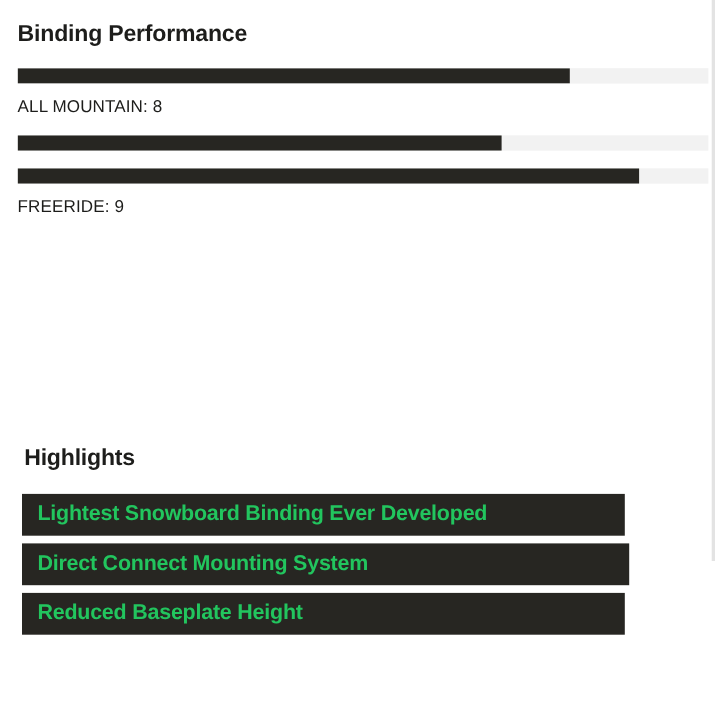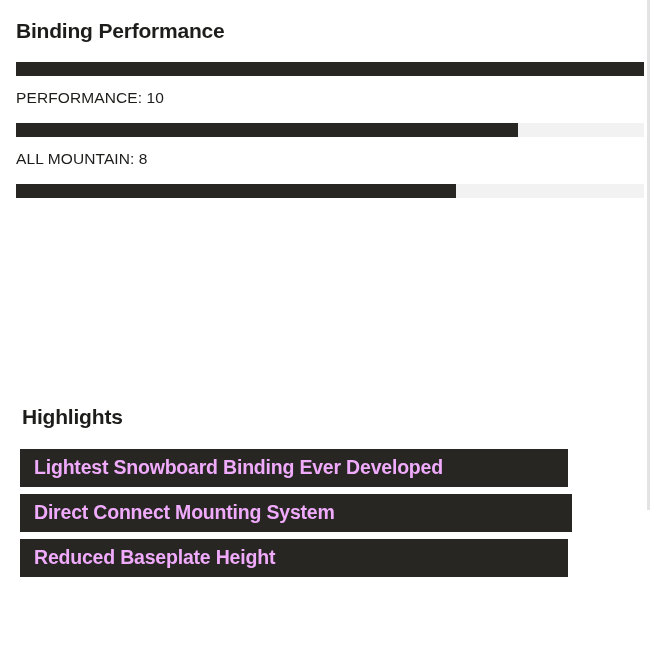--- a/index.html
+++ b/index.html
@@ -69,21 +69,21 @@
     top: 405px;
   }
   .highlights {
     position: absolute;
     left: 20px;
     top: 449px;
     width: 560px;
   }
   .highlight-item {
     background: #272622;
-    color: #f0abfc;
+    color: #22c55e;
     font-size: 19.5px;
     font-weight: bold;
     letter-spacing: -0.2px;
     padding: 7px 0 8px 14px;
     margin-bottom: 7px;
     box-sizing: border-box;
     white-space: nowrap;
     overflow: hidden;
   }
   .hl-1 { width: 548px; }
@@ -93,40 +93,40 @@
 </style>
 </head>
 <body>
 
 <div class="page">
 
   <h2 class="section-title" id="perf-title">Binding Performance</h2>
 
   <div class="ratings">
 
-    <div class="rating-row">
-      <div class="bar-track">
-        <div class="bar-fill" id="fill-0" style="width: 100%;"></div>
-      </div>
-      <div class="rating-label">PERFORMANCE: 10</div>
-    </div>
 
     <div class="rating-row">
       <div class="bar-track">
         <div class="bar-fill" id="fill-1" style="width: 80%;"></div>
       </div>
       <div class="rating-label">ALL MOUNTAIN: 8</div>
     </div>
 
     <div class="rating-row">
       <div class="bar-track">
         <div class="bar-fill" id="fill-2" style="width: 70%;"></div>
       </div>
     </div>
 
+    <div class="rating-row">
+      <div class="bar-track">
+        <div class="bar-fill" id="fill-3" style="width: 90%;"></div>
+      </div>
+      <div class="rating-label">FREERIDE: 9</div>
+    </div>
 
   </div>
 
   <h2 class="section-title" id="highlights-title">Highlights</h2>
 
   <div class="highlights">
     <div class="highlight-item hl-1">Lightest Snowboard Binding Ever Developed</div>
     <div class="highlight-item hl-2">Direct Connect Mounting System</div>
     <div class="highlight-item hl-3">Reduced Baseplate Height</div>
   </div>

